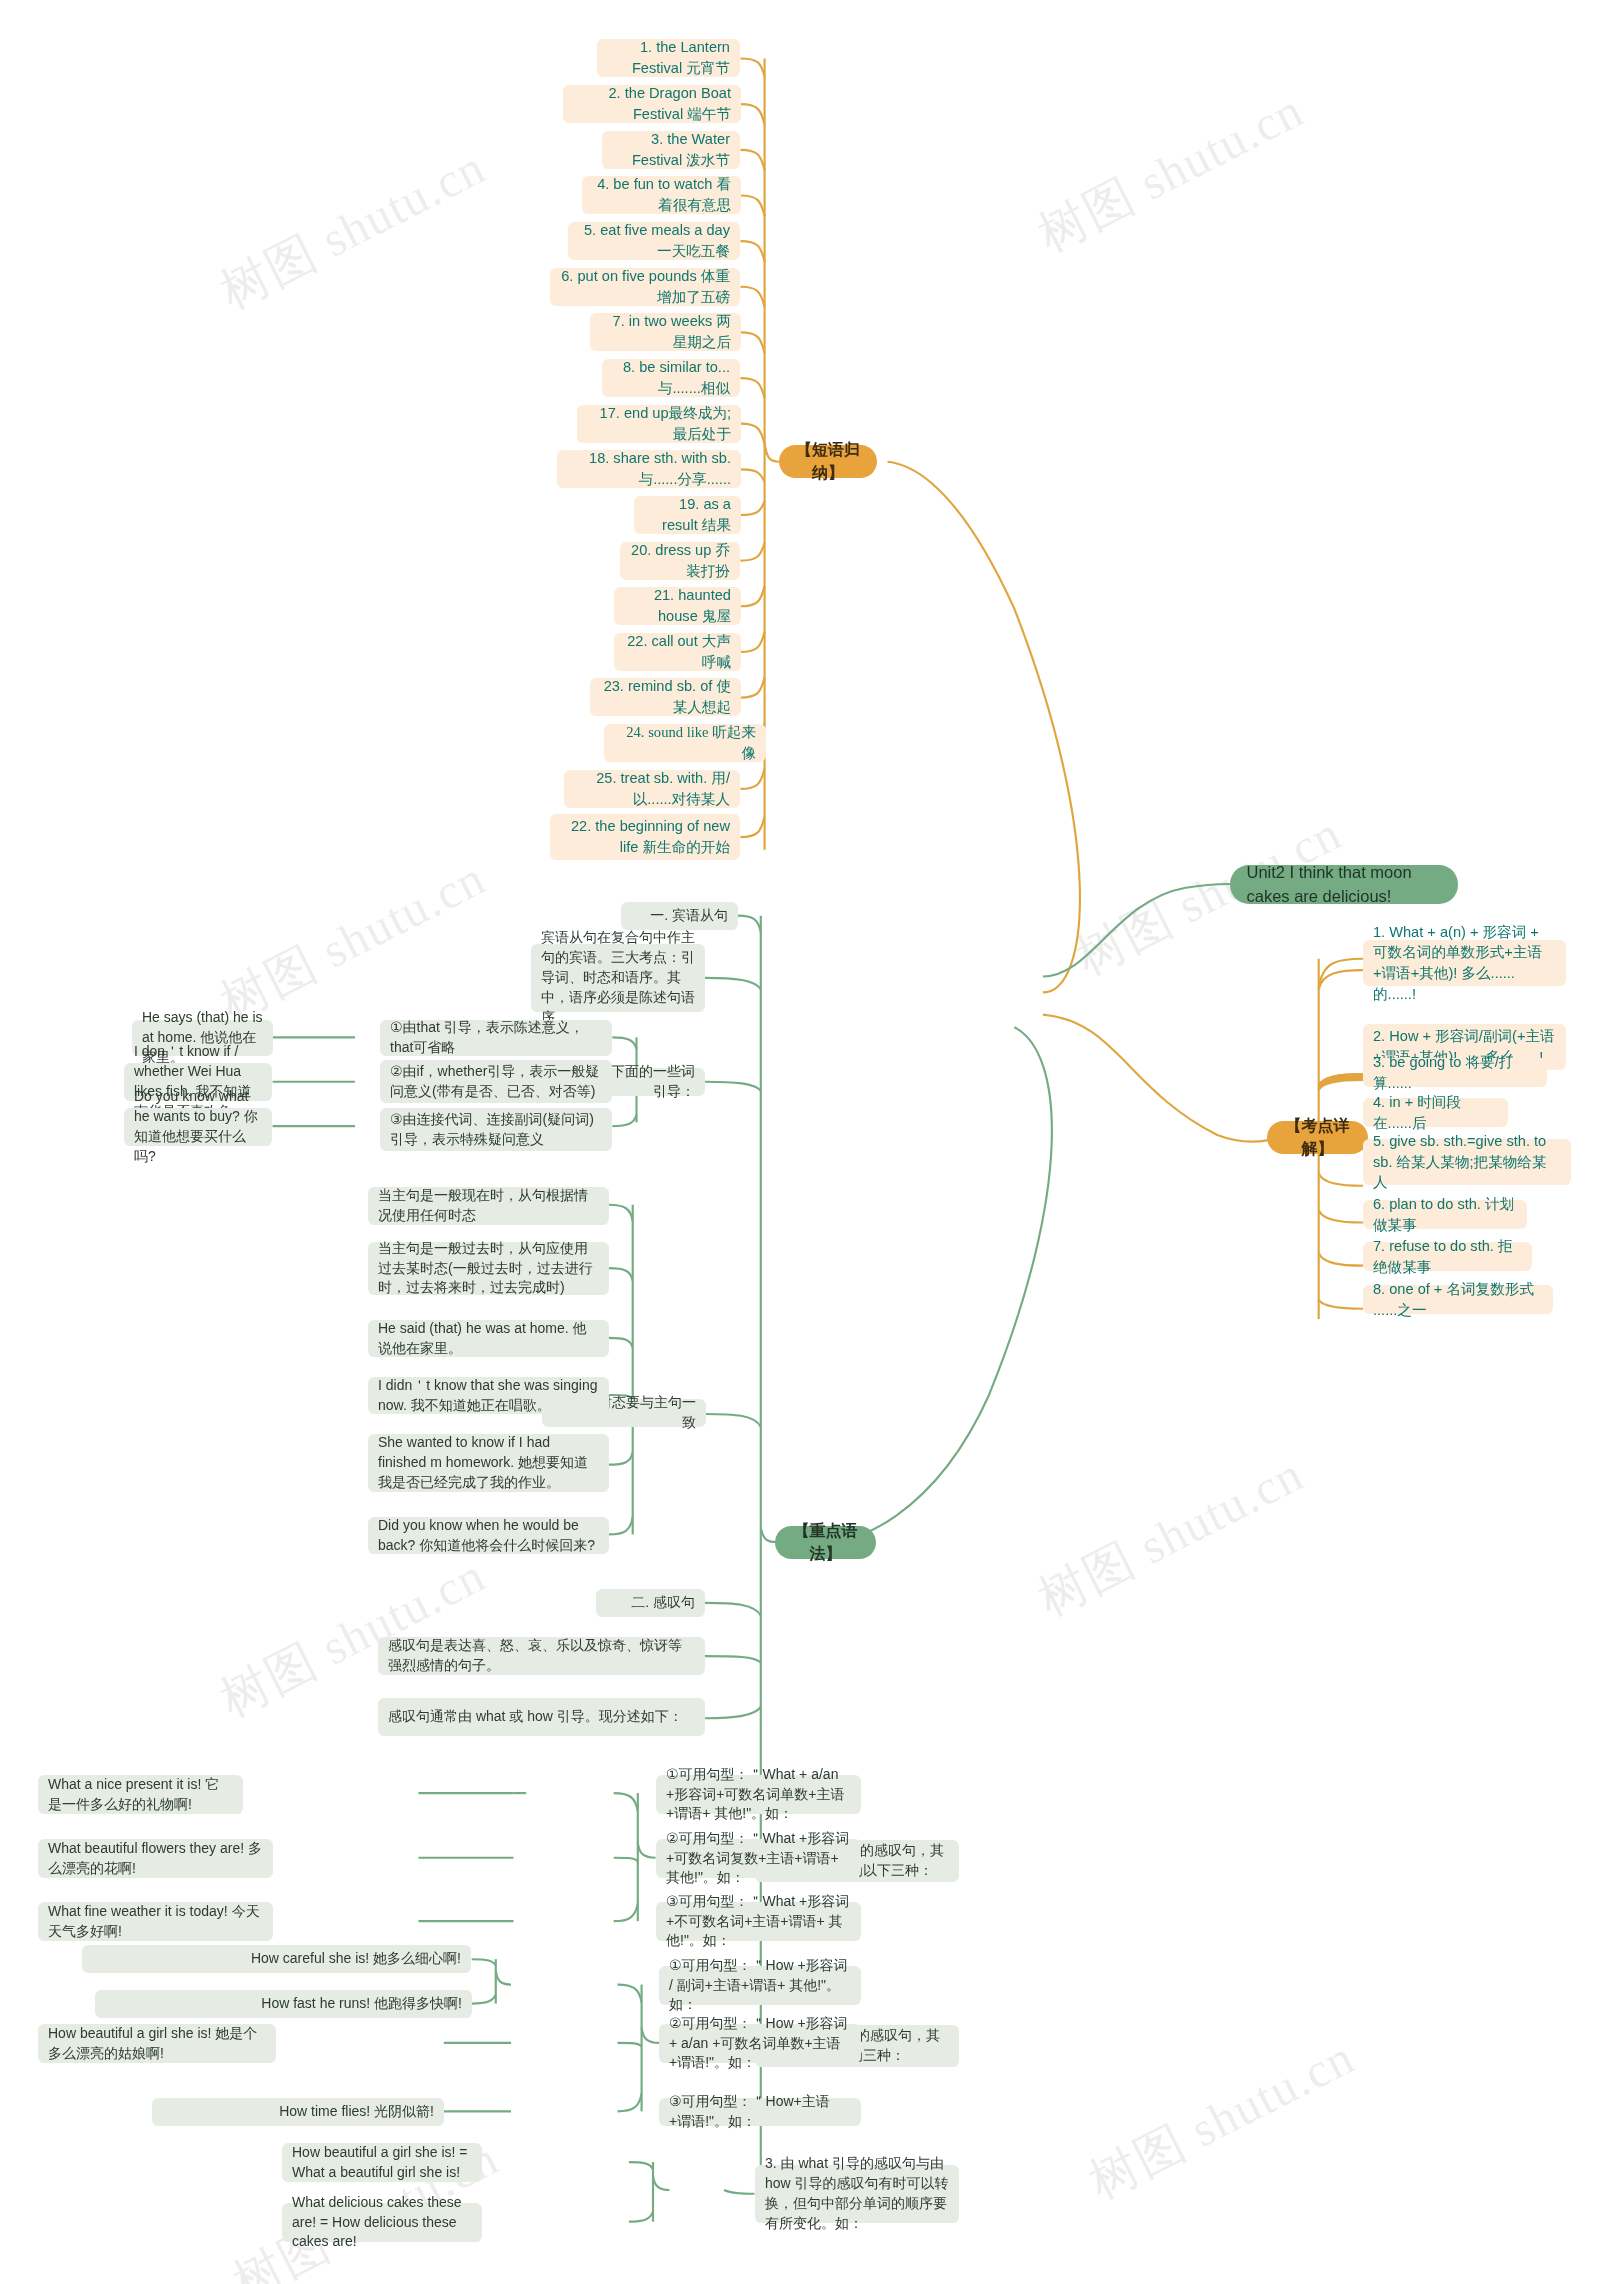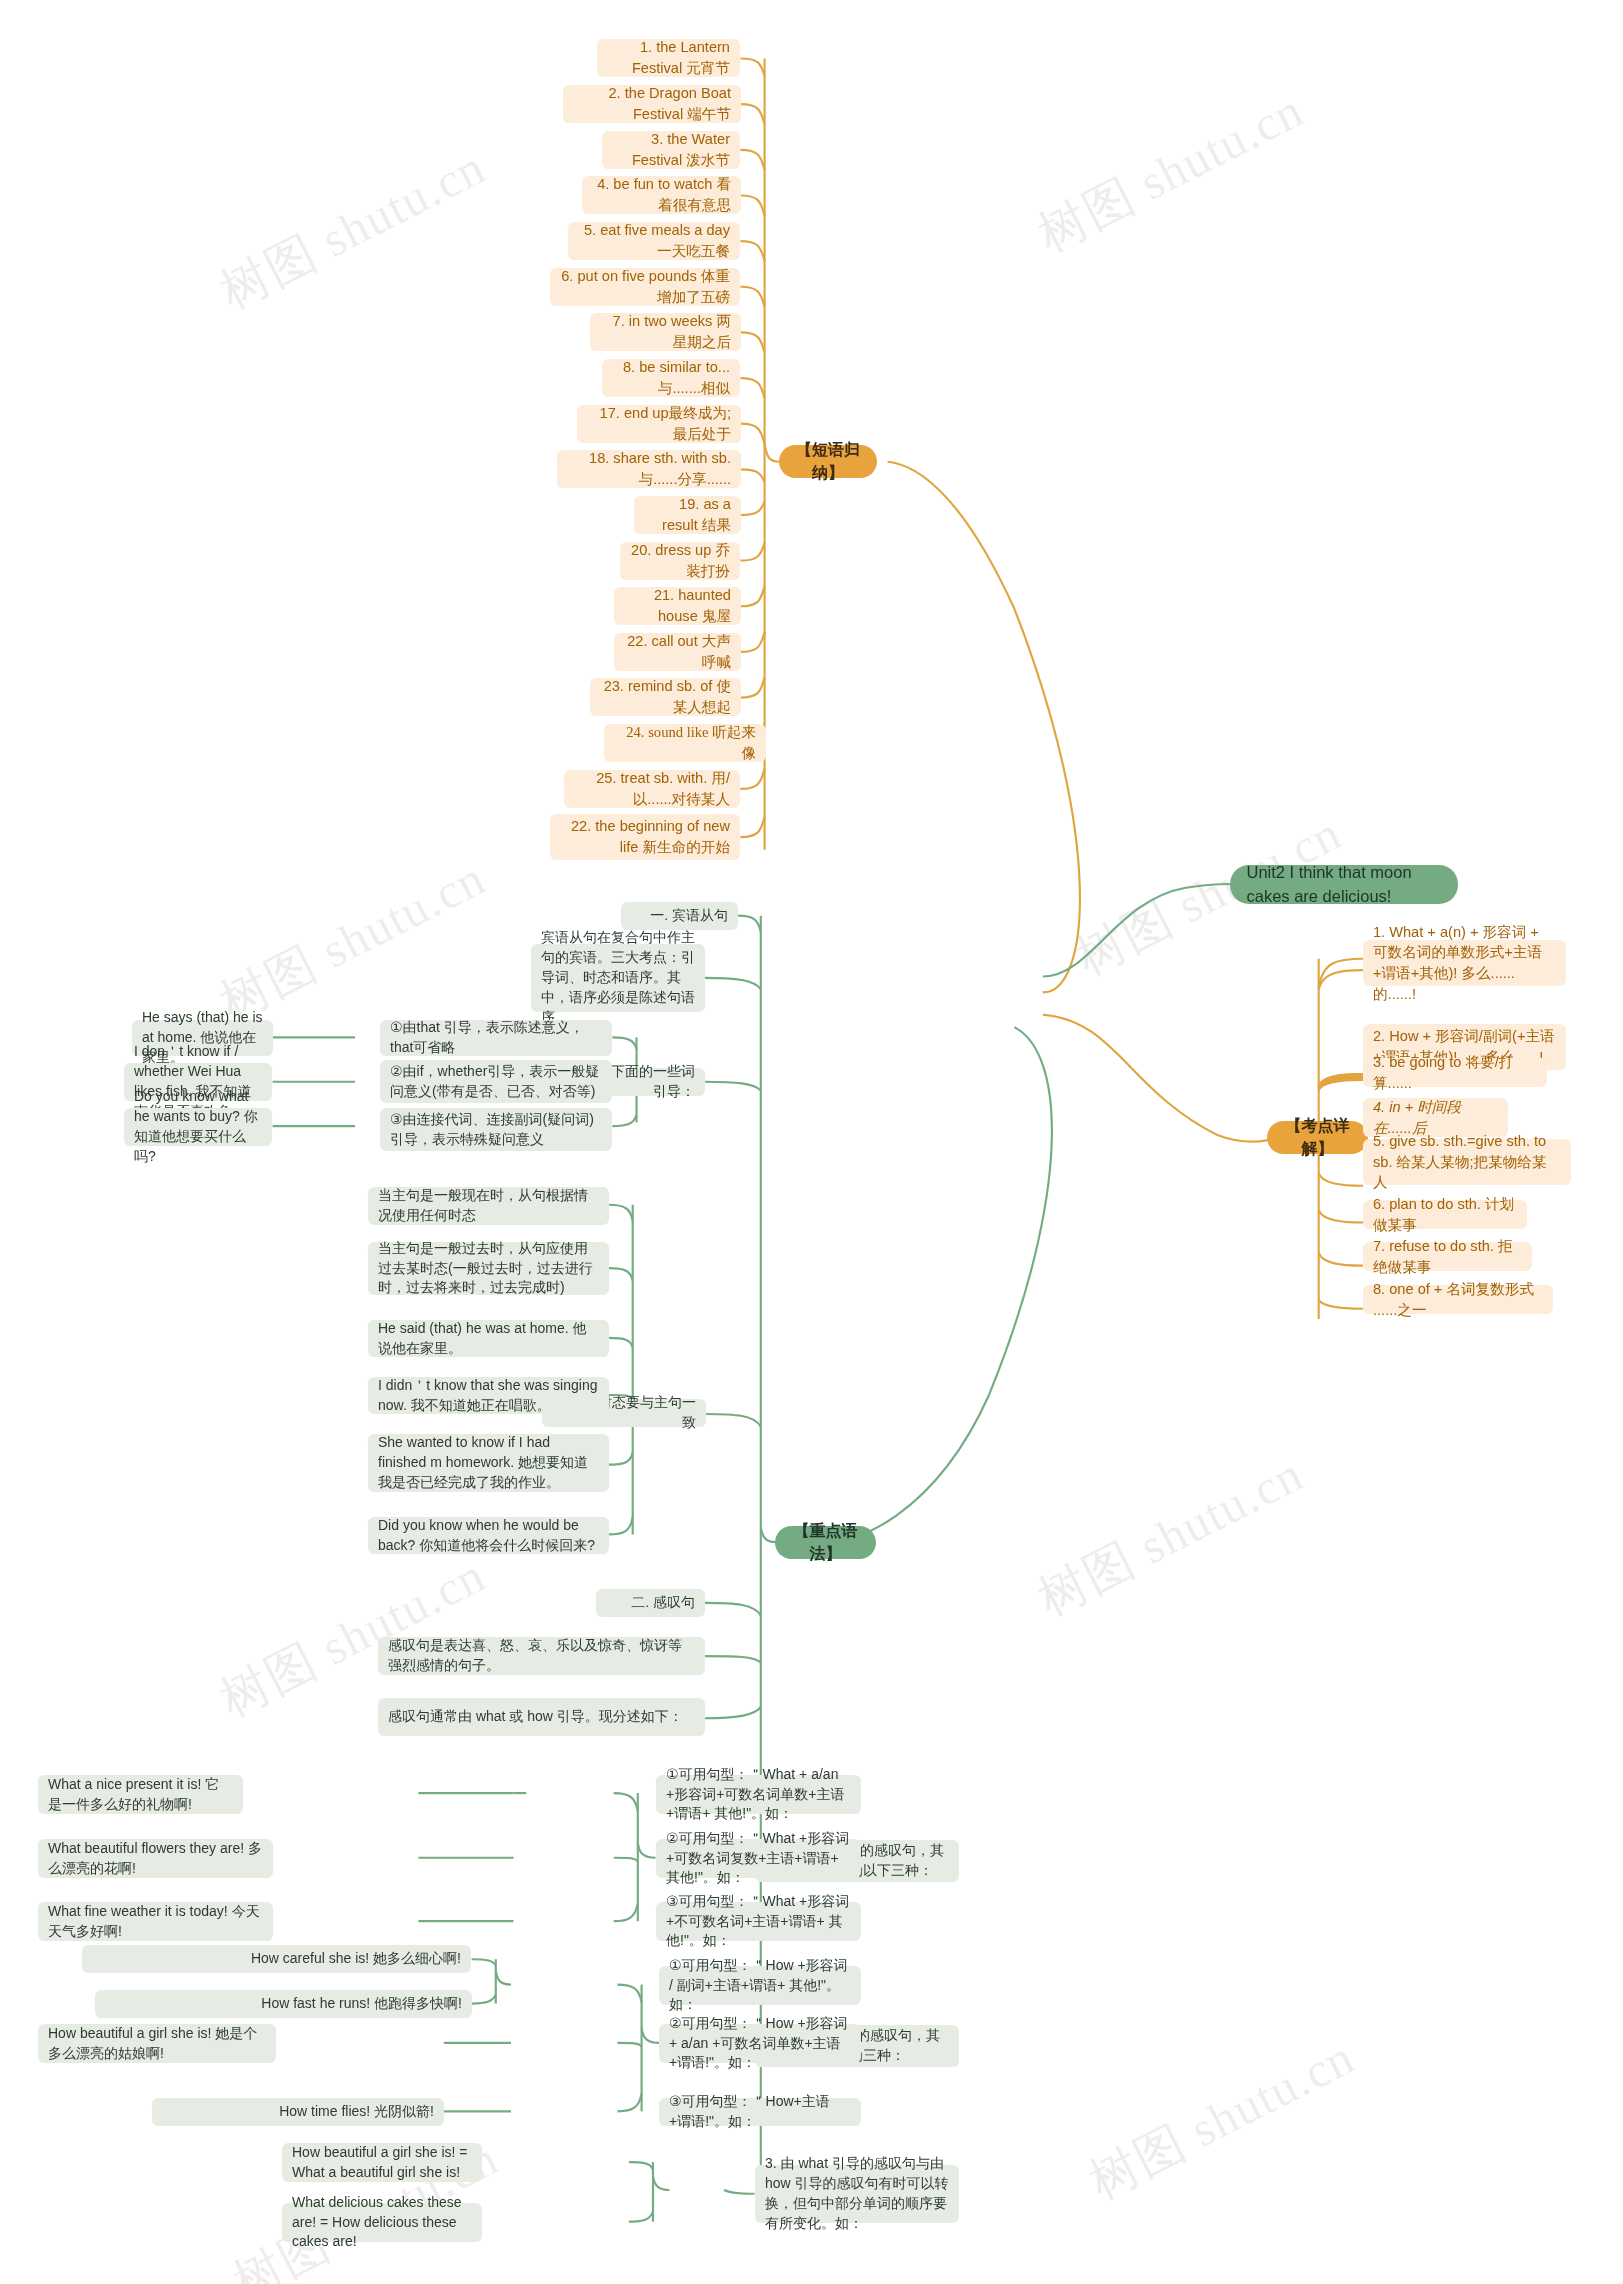--- a/index.html
+++ b/index.html
@@ -20,21 +20,21 @@
   .root{background:#4a4441;color:#ffffff;border-radius:38px;justify-content:center;
         text-align:center;font-size:19.7px;line-height:1.45;padding:11.4px 16.5px;}
 
   .cap-orange{background:#e8a33d;color:#3c2c12;border-radius:16.5px;justify-content:center;
         text-align:center;font-size:16px;font-weight:600;padding:6.3px 11.4px;}
   .cap-green{background:#74ab83;color:#233428;border-radius:16.5px;justify-content:center;
         text-align:center;font-size:16px;font-weight:600;padding:6.3px 11.4px;}
   .head-green{background:#74ab83;color:#1f3326;border-radius:19px;
         text-align:left;font-size:16.5px;padding:9px 16.5px;}
 
-  .leaf-orange{background:#fdecd9;color:#a16207;font-size:14.6px;padding:5.7px 10px;}
+  .leaf-orange{background:#fdecd9;color:#0f766e;font-size:14.6px;padding:5.7px 10px;}
   .leaf-orange.r{justify-content:flex-end;text-align:right;}
   .leaf-green{background:#e6ece4;color:#2d3b30;font-size:14px;padding:5.7px 10px;}
   .leaf-green.r{justify-content:flex-end;text-align:right;}
 </style>
 </head>
 <body>
 
 <div id="canvas">
 
   <div class="wm" style="left:209px;top:266px;">树图 shutu.cn</div>
@@ -183,21 +183,21 @@
   <div class="node leaf-orange r" style="left:564px;top:770px;width:176px;height:38px;">25. treat sb. with. 用/以......对待某人</div>
   <div class="node leaf-orange r" style="left:550px;top:814px;width:190px;height:46px;">22. the beginning of new life 新生命的开始</div>
 
   <div class="node head-green" style="left:1230px;top:865px;width:228px;height:39px;">Unit2 I think that moon cakes are delicious!</div>
 
   <div class="node cap-orange" style="left:1267px;top:1121px;width:101px;height:33px;">【考点详解】</div>
 
   <div class="node leaf-orange" style="left:1363px;top:940px;width:203px;height:46px;">1. What + a(n) + 形容词 + 可数名词的单数形式+主语+谓语+其他)! 多么......的......!</div>
   <div class="node leaf-orange" style="left:1363px;top:1001px;width:203px;height:46px;margin-top:23px;">2. How + 形容词/副词(+主语+谓语+其他)! ......多么......!</div>
   <div class="node leaf-orange" style="left:1363px;top:1058px;width:184px;height:29px;">3. be going to 将要/打算......</div>
-  <div class="node leaf-orange" style="left:1363px;top:1098px;width:145px;height:39px;font-style:italic;">4. in + 时间段 在......后</div>
+  <div class="node leaf-orange" style="left:1363px;top:1098px;width:145px;height:29px;">4. in + 时间段 在......后</div>
   <div class="node leaf-orange" style="left:1363px;top:1139px;width:208px;height:46px;">5. give sb. sth.=give sth. to sb. 给某人某物;把某物给某人</div>
   <div class="node leaf-orange" style="left:1363px;top:1200px;width:164px;height:29px;">6. plan to do sth. 计划做某事</div>
   <div class="node leaf-orange" style="left:1363px;top:1242px;width:169px;height:29px;">7. refuse to do sth. 拒绝做某事</div>
   <div class="node leaf-orange" style="left:1363px;top:1285px;width:190px;height:29px;">8. one of + 名词复数形式 ......之一</div>
 
   <div class="node cap-green" style="left:775px;top:1526px;width:101px;height:33px;">【重点语法】</div>
 
   <div class="node leaf-green r" style="left:621px;top:902px;width:117px;height:28px;">一. 宾语从句</div>
   <div class="node leaf-green" style="left:531px;top:944px;width:174px;height:68px;">宾语从句在复合句中作主句的宾语。三大考点：引导词、时态和语序。其中，语序必须是陈述句语序。</div>
   <div class="node leaf-green r" style="left:545px;top:1068px;width:160px;height:28px;">1. 常由下面的一些词引导：</div>

